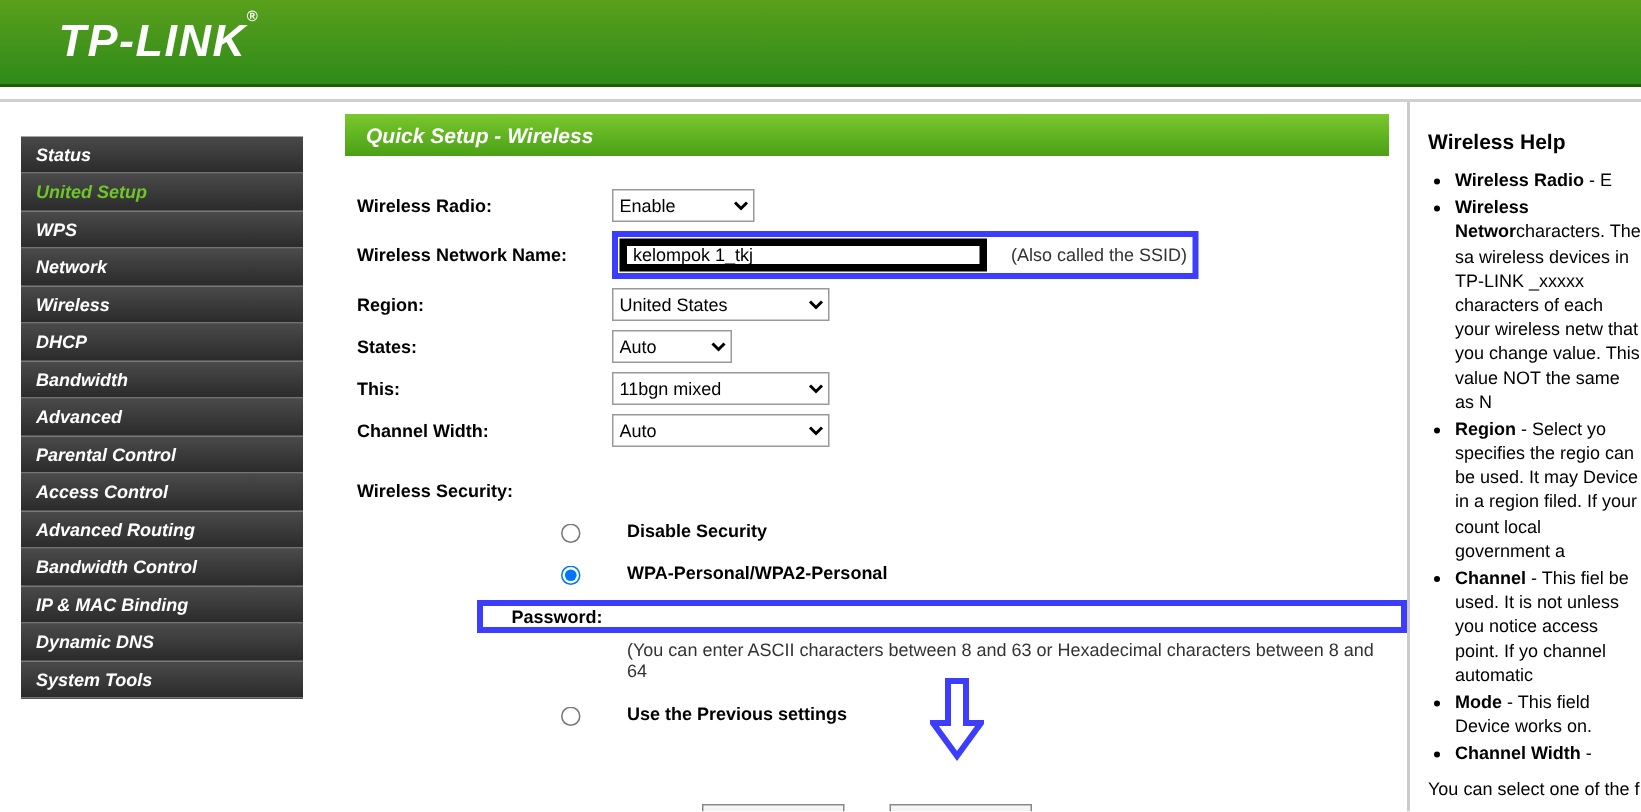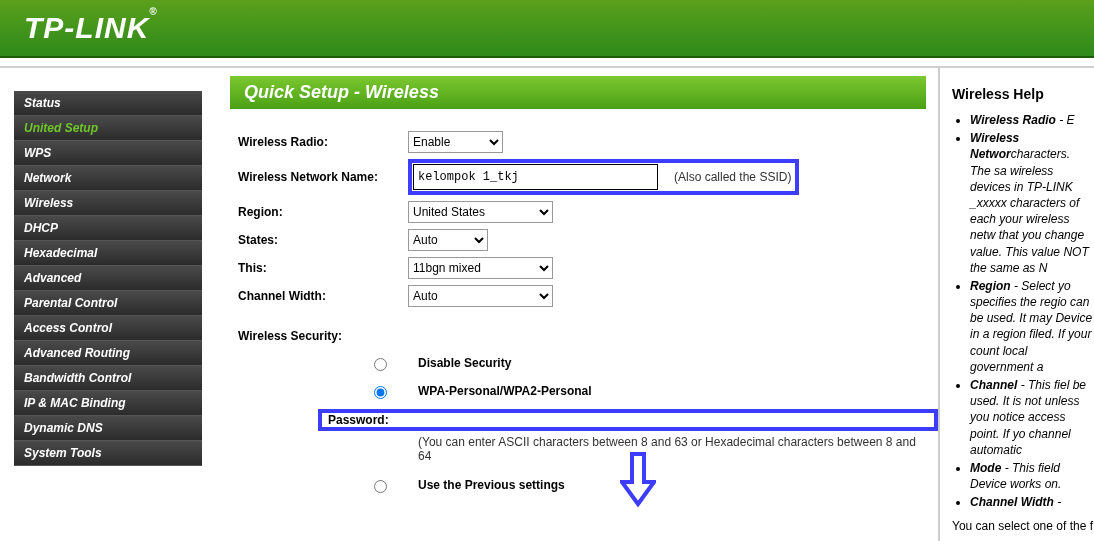--- a/index.html
+++ b/index.html
@@ -10,21 +10,21 @@
     background: #fff;
     width: 1094px;
     height: 541px;
     overflow: hidden;
   }
   .header {
     background: linear-gradient(#5aa01c, #2e8a1a);
     height: 58px;
     display: flex;
     align-items: center;
-    padding-left: 24px;
+    padding-left: 39px;
     border-bottom: 2px solid #1d5d08;
   }
   .logo {
     color: #fff;
     font-size: 30px;
     font-weight: bold;
     letter-spacing: 1px;
     font-style: italic;
   }
   .logo sup { font-size: 10px; position: relative; top: -12px; }
@@ -52,21 +52,21 @@
     flex: 1;
     padding: 8px 12px 0 28px;
     overflow: hidden;
     min-width: 0;
   }
   .page-title {
     background: linear-gradient(#7bc82f, #4aa015);
     color: #fff;
     font-weight: bold;
     font-style: italic;
-    font-size: 18px;
+    font-size: 14px;
     padding: 6px 14px;
   }
   .form-area { padding: 22px 8px 0 8px; }
   .form-row {
     display: flex;
     align-items: center;
     margin-bottom: 6px;
   }
   .form-label {
     width: 170px;
@@ -80,25 +80,25 @@
     height: 22px;
     border: 1px solid #999;
     background: #fff;
   }
   .sel-enable { width: 95px; }
   .sel-region { width: 145px; }
   .sel-channel { width: 80px; }
   .sel-mode { width: 145px; }
   .sel-width { width: 145px; }
   input[type=text] {
-    font-family: Liberation Mono, monospace;
+    font-family: Liberation Sans, sans-serif;
     font-size: 12px;
     height: 22px;
-    border: 1px solid #000000;
-    padding: 12px 4px;
+    border: 5px solid #000000;
+    padding: 0 4px;
   }
   .ssid-box {
     display: flex;
     align-items: center;
     border: 4px solid #3d3dff;
     padding: 1px 4px 1px 1px;
   }
   .ssid-input { width: 245px; border:1px solid #999; }
   .ssid-hint { font-size: 12px; color: #333; margin-left: 16px; }
   .sec-block { margin-top: 22px; }
@@ -113,21 +113,21 @@
     display:flex;
     align-items:center;
     border:4px solid #3d3dff;
     margin-left: 80px;
     margin-top:4px;
     width: 620px;
   }
   .pw-label {
     width: 92px;
     font-weight: bold;
-    padding-left:6px;
+    padding-left:19px;
   }
   .pw-input { flex:1; height:22px; border:1px solid #999; margin:2px 4px 2px 0; padding:0 4px; font-size:12px;}
   .pw-hint { margin-left:180px; color:#333; font-size:12px; margin-top:4px;}
   .arrow {
     position: absolute;
     left: 620px;
     top: 452px;
   }
   .btn-row {
     display:flex;
@@ -144,21 +144,21 @@
     cursor:pointer;
   }
   .help {
     width: 156px;
     border-left: 2px solid #ccc;
     padding: 18px 0 0 12px;
     font-size: 12px;
     overflow:hidden;
   }
   .help h3 { margin:0 0 10px 0; font-size:14px; }
-  .help ul { margin:0; padding-left:18px;font-style:italic; }
+  .help ul { margin:0; padding-left:18px; }
   .help li { margin-bottom:2px; line-height:1.35; }
   .help li b { font-weight:bold; }
   .help p { margin: 8px 0 6px 0; }
   .sec-hdr {
     display:flex;
     margin-bottom:6px;
   }
 </style>
 </head>
 <body>
@@ -169,21 +169,21 @@
 <div class="divider-line"></div>
 
 <div class="layout">
   <div class="sidebar" id="sidebar">
       <div class="sidebar-item">Status</div>
       <div class="sidebar-item active">United Setup</div>
       <div class="sidebar-item">WPS</div>
       <div class="sidebar-item">Network</div>
       <div class="sidebar-item">Wireless</div>
       <div class="sidebar-item">DHCP</div>
-      <div class="sidebar-item">Hexadecimal</div>
+      <div class="sidebar-item">Bandwidth</div>
       <div class="sidebar-item">Advanced</div>
       <div class="sidebar-item">Parental Control</div>
       <div class="sidebar-item">Access Control</div>
       <div class="sidebar-item">Advanced Routing</div>
       <div class="sidebar-item">Bandwidth Control</div>
       <div class="sidebar-item">IP &amp; MAC Binding</div>
       <div class="sidebar-item">Dynamic DNS</div>
       <div class="sidebar-item">System Tools</div>
     </div>
 

